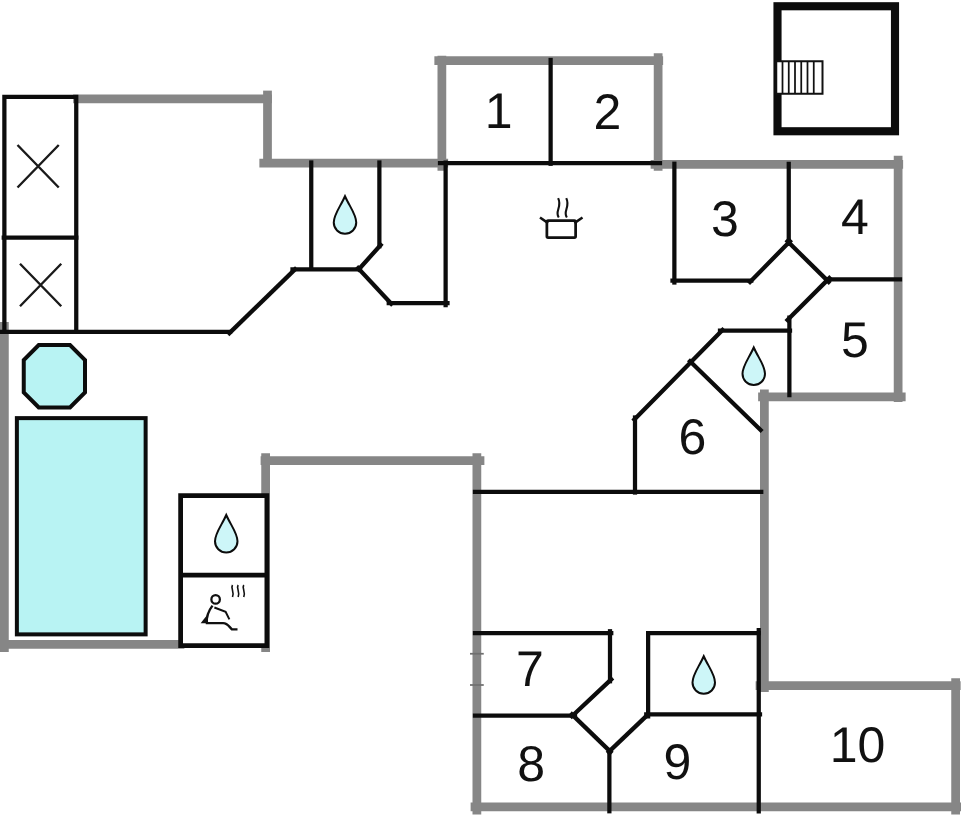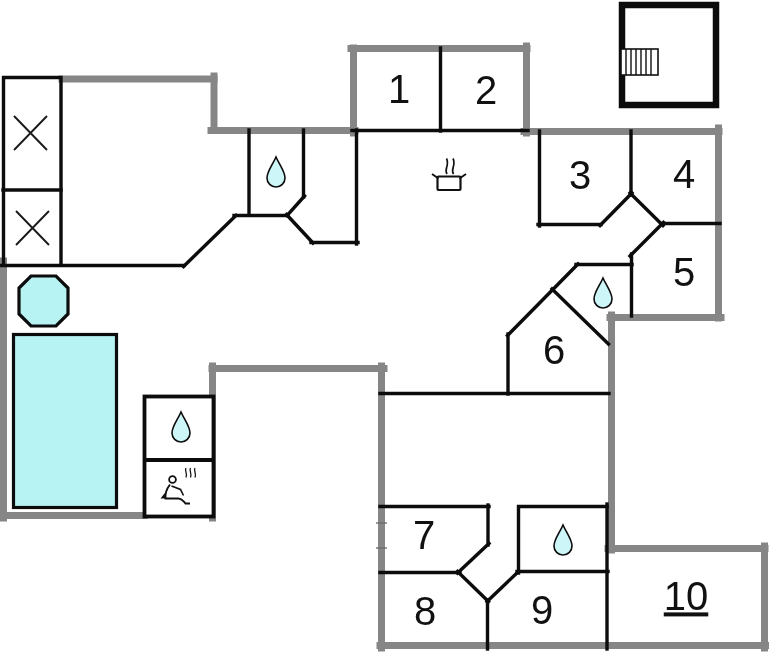--- a/index.html
+++ b/index.html
@@ -161,14 +161,14 @@
 
   <div class="room-label" style="left:399px;top:91px;">1</div>
   <div class="room-label" style="left:486px;top:92px;">2</div>
   <div class="room-label" style="left:580px;top:177px;">3</div>
   <div class="room-label" style="left:684px;top:176px;">4</div>
   <div class="room-label" style="left:684px;top:274px;">5</div>
   <div class="room-label" style="left:554px;top:352px;">6</div>
   <div class="room-label" style="left:424px;top:537px;">7</div>
   <div class="room-label" style="left:425px;top:613px;">8</div>
   <div class="room-label" style="left:542px;top:612px;">9</div>
-  <div class="room-label" style="left:686px;top:598px;text-decoration:underline;">10</div>
+  <div class="room-label" style="left:686px;top:598px;">10</div>
 </div>
 
 </body></html>

